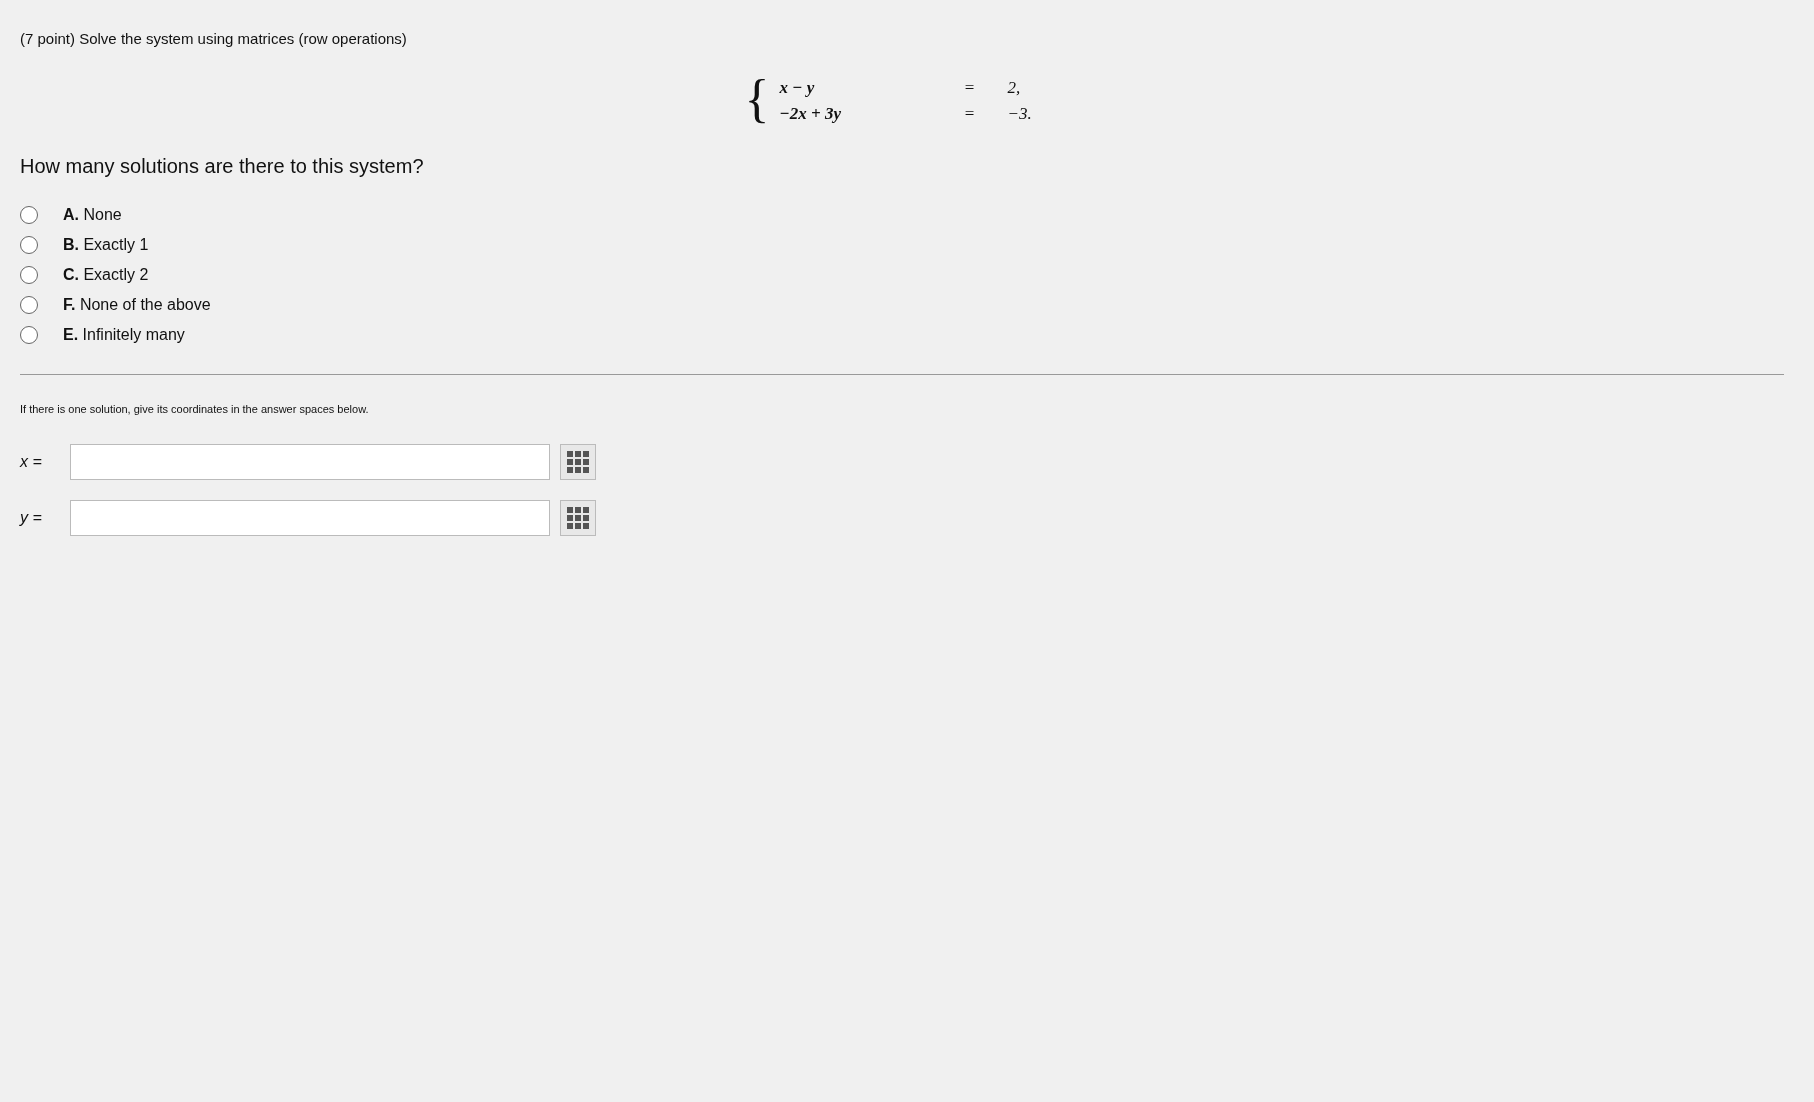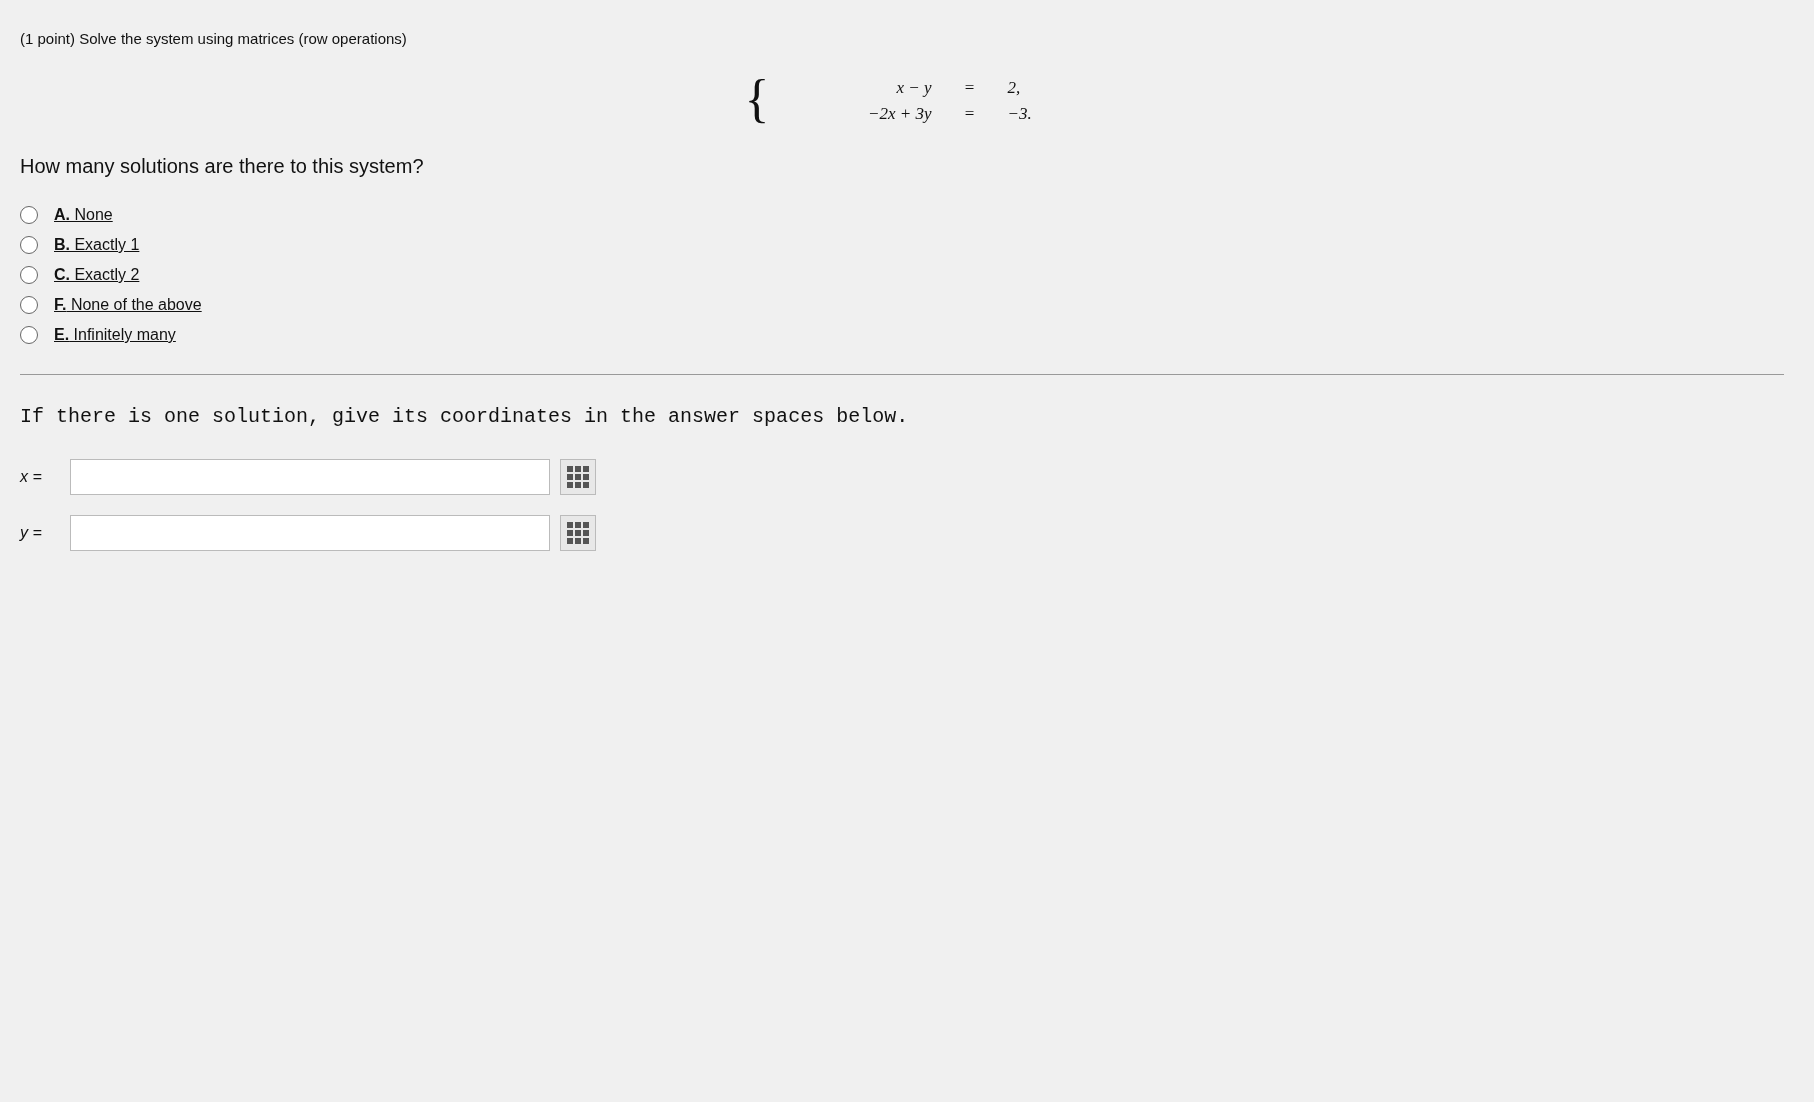--- a/index.html
+++ b/index.html
@@ -53,22 +53,22 @@
       font-style: italic;
     }
 
     .eq-row {
       display: grid;
       grid-template-columns: 160px 60px 60px;
       align-items: center;
     }
 
     .eq-lhs {
-      text-align: right;
       padding-right: 8px;
+      font-weight: bold;
     }
 
     .eq-sign {
       text-align: center;
       font-style: normal;
     }
 
     .eq-rhs {
       text-align: left;
       padding-left: 8px;
@@ -84,22 +84,21 @@
       list-style: none;
       margin: 0 0 20px 0;
     }
 
     .option-item {
       display: flex;
       align-items: center;
       margin-bottom: 12px;
       font-family: Arial, sans-serif;
       font-size: 16px;
-      gap: 16px;
-      text-decoration: underline;
+      gap: 25px;
     }
 
     .radio-circle {
       width: 18px;
       height: 18px;
       border-radius: 50%;
       border: 1.5px solid #666;
       background: white;
       flex-shrink: 0;
       display: flex;
@@ -129,22 +128,22 @@
       font-weight: bold;
     }
 
     .divider {
       border: none;
       border-top: 1px solid #999;
       margin: 30px 0 25px 0;
     }
 
     .instructions-block {
-      font-family: Liberation Mono, monospace;
-      font-size: 20px;
+      font-family: Liberation Sans, sans-serif;
+      font-size: 11px;
       line-height: 1.7;
       margin-bottom: 25px;
     }
 
     .instructions-block p {
       margin-bottom: 12px;
     }
 
     .italic-var {
       font-style: italic;
@@ -198,21 +197,21 @@
       height: 6px;
       background: #555;
       border-radius: 0;
     }
   </style>
 </head>
 <body>
 
 <div>
 
-  <p class="question-header">(1 point) Solve the system using matrices (row operations)</p>
+  <p class="question-header">(7 point) Solve the system using matrices (row operations)</p>
 
   <div class="equation-block">
     <div class="brace-system">
       <span class="big-brace">{</span>
       <div class="equations">
         <div class="eq-row">
           <span class="eq-lhs">x − y</span>
           <span class="eq-sign">=</span>
           <span class="eq-rhs">2,</span>
         </div>

